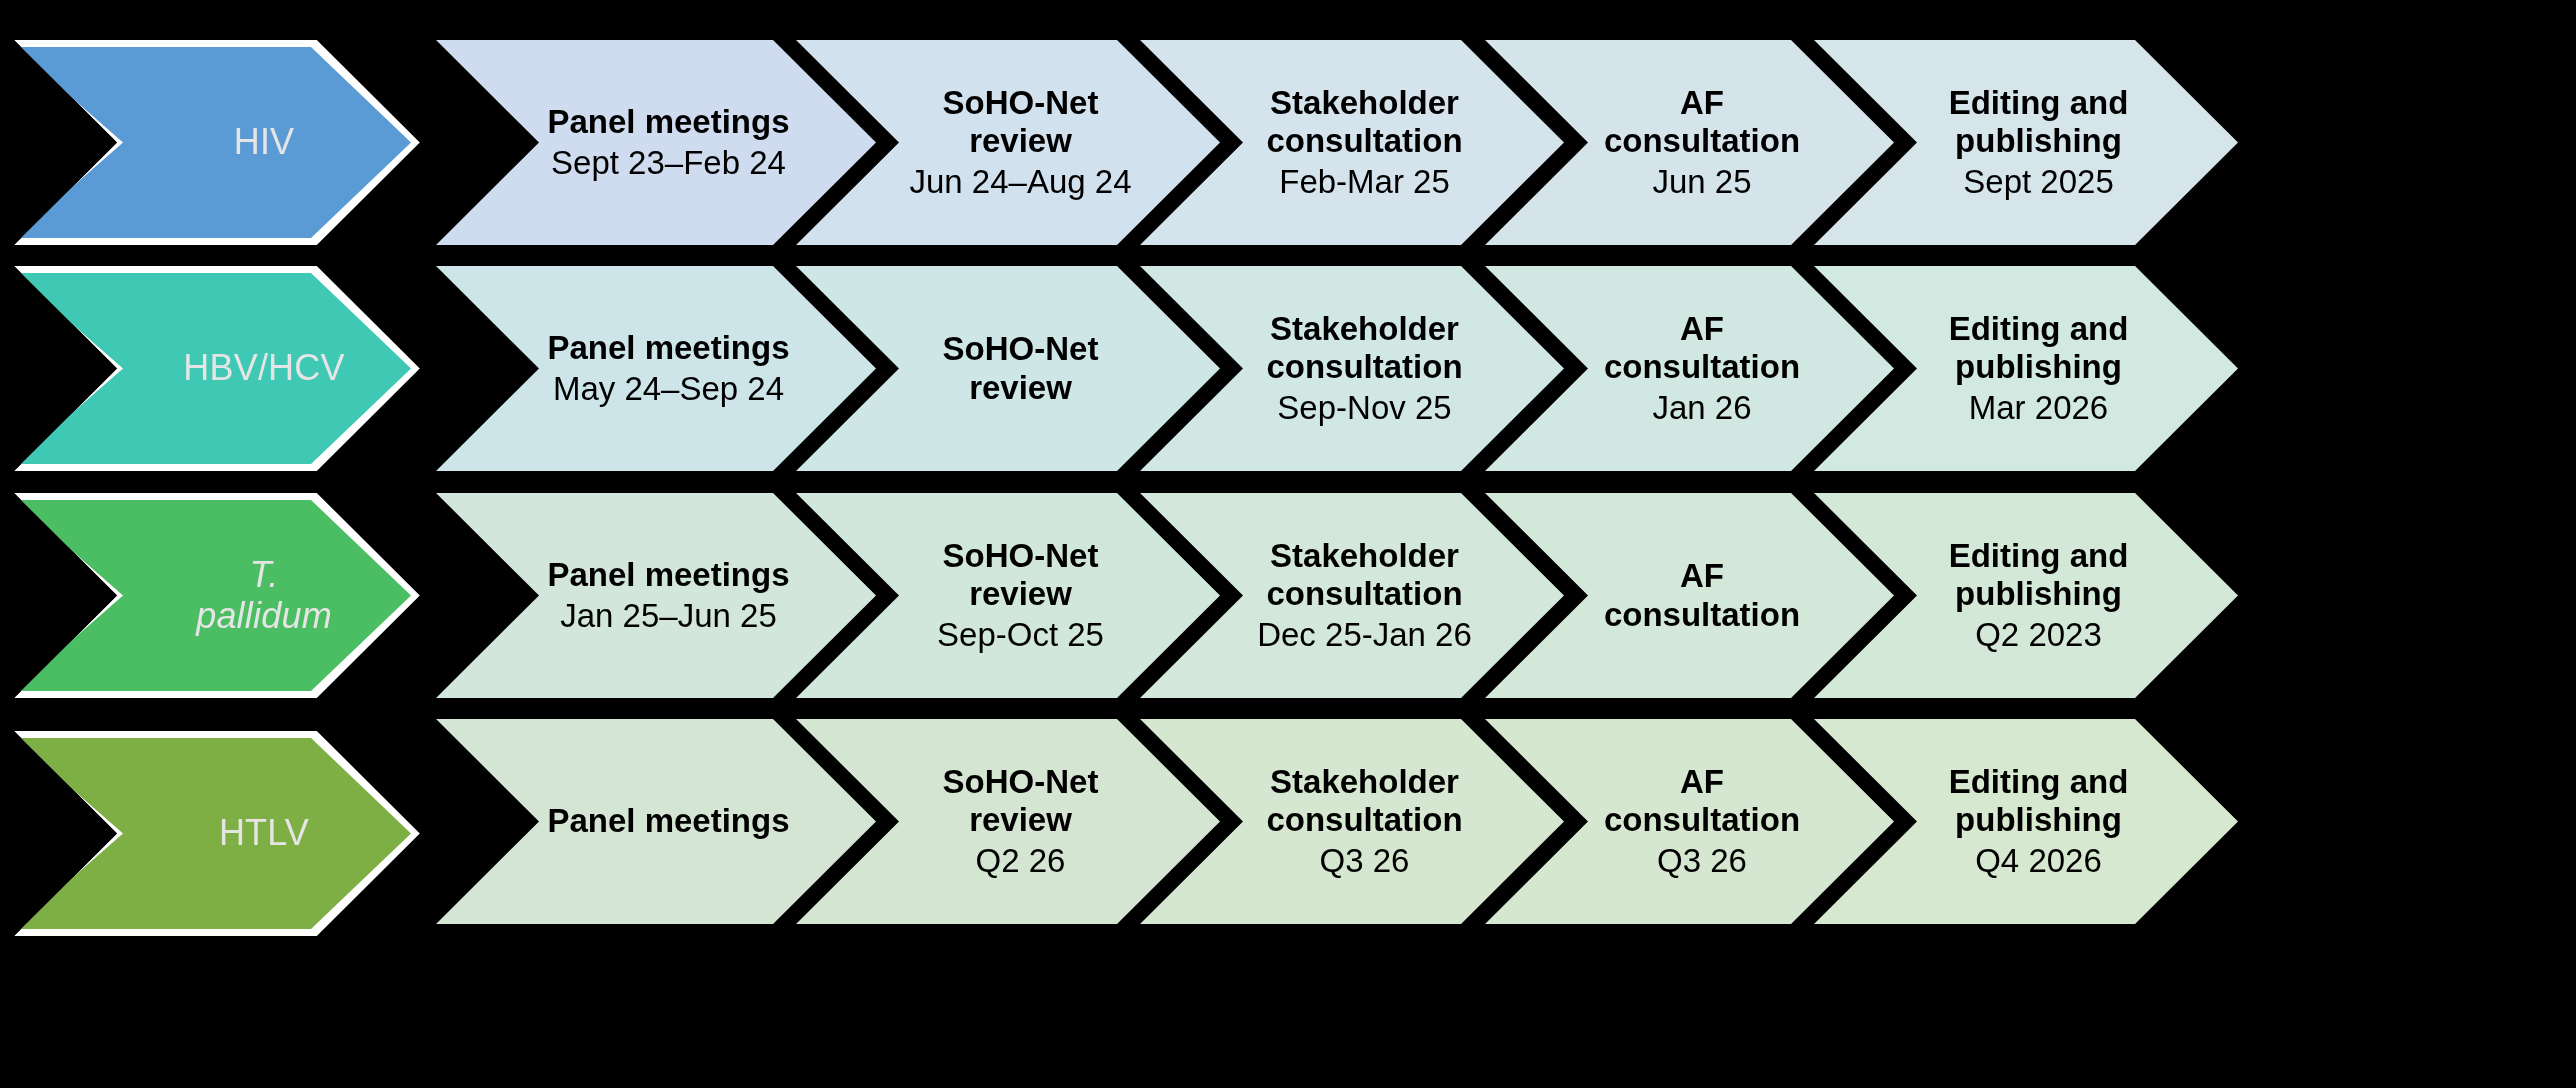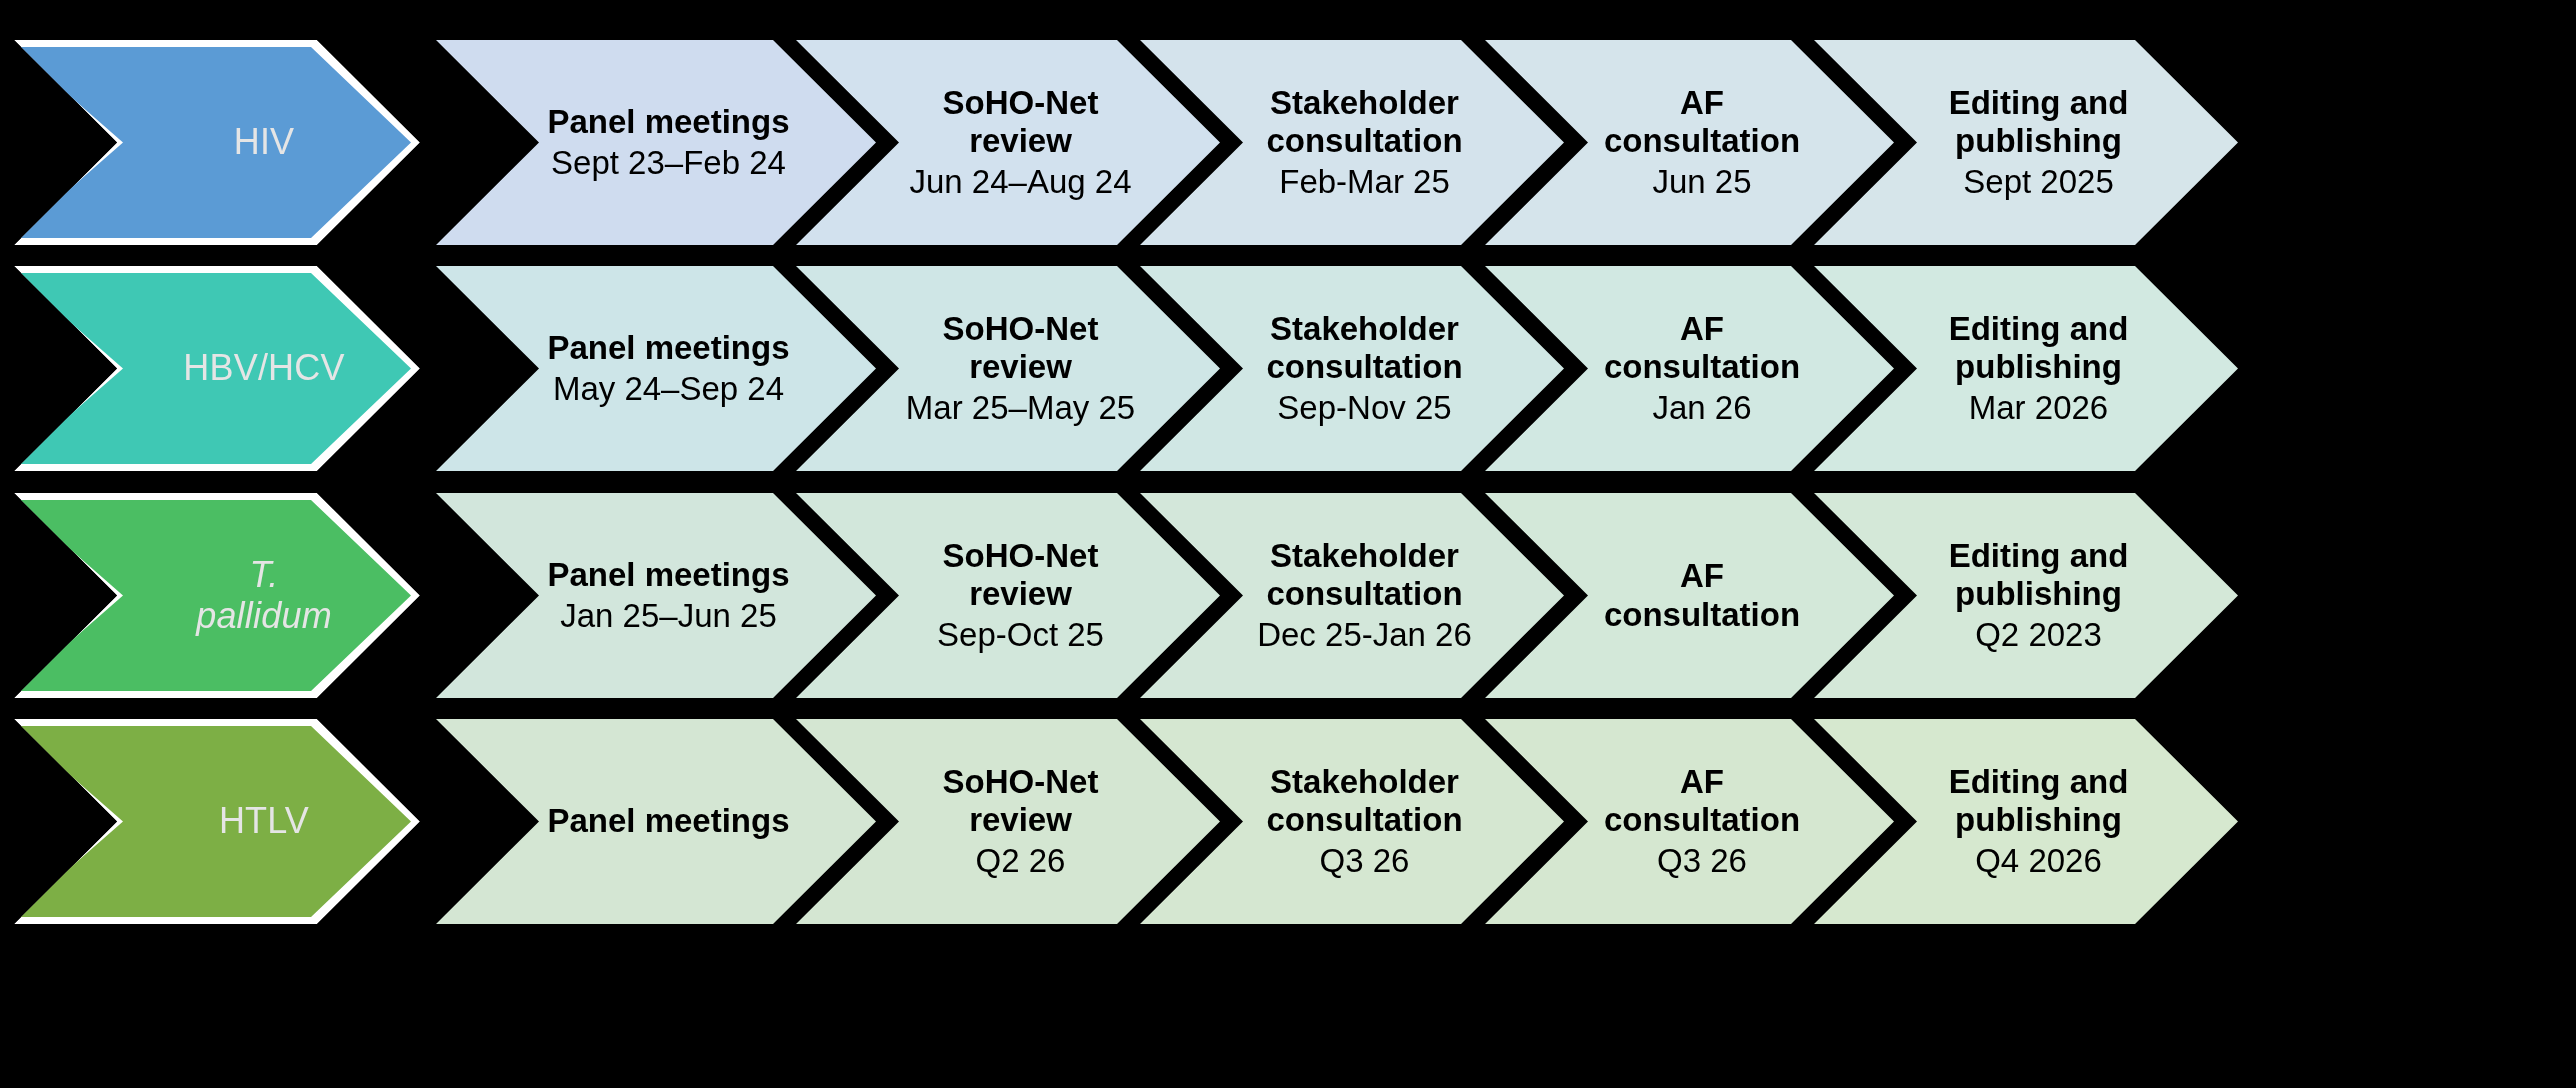--- a/index.html
+++ b/index.html
@@ -143,21 +143,20 @@
       <div class="stage" style="left: 422px; width: 440px; background: rgb(205, 229, 232);">
         <div class="stage-inner">
           <div class="stage-title">Panel meetings</div>
           <div class="stage-date">May 24–Sep 24</div>
         </div>
       </div>
       <div class="stage" style="left: 782px; width: 424px; background: rgb(207, 230, 230);">
         <div class="stage-inner">
           <div class="stage-title">SoHO-Net
 review</div>
-          <div class="stage-date">Mar 25–May 25</div>
         </div>
       </div>
       <div class="stage" style="left: 1126px; width: 424px; background: rgb(208, 231, 228);">
         <div class="stage-inner">
           <div class="stage-title">Stakeholder
 consultation</div>
           <div class="stage-date">Sep-Nov 25</div>
         </div>
       </div>
       <div class="stage" style="left: 1471px; width: 409px; background: rgb(209, 232, 226);">
@@ -248,20 +247,20 @@
           <div class="stage-date">Q3 26</div>
         </div>
       </div>
       <div class="stage" style="left: 1800px; width: 424px; background: rgb(214, 232, 207);">
         <div class="stage-inner">
           <div class="stage-title">Editing and
 publishing</div>
           <div class="stage-date">Q4 2026</div>
         </div>
       </div>
-      <div class="label-chev" style="width: 406px;">
+      <div class="label-chev" style="width: 406px; margin-top: 12px;">
         <div class="label-chev-outline"></div>
         <div class="label-chev-fill" style="background: rgb(125, 175, 69);"></div>
         <div class="label-text" style="white-space: pre-line;">HTLV</div>
       </div>
     </div>
   </div>
 
 
 </body></html>

